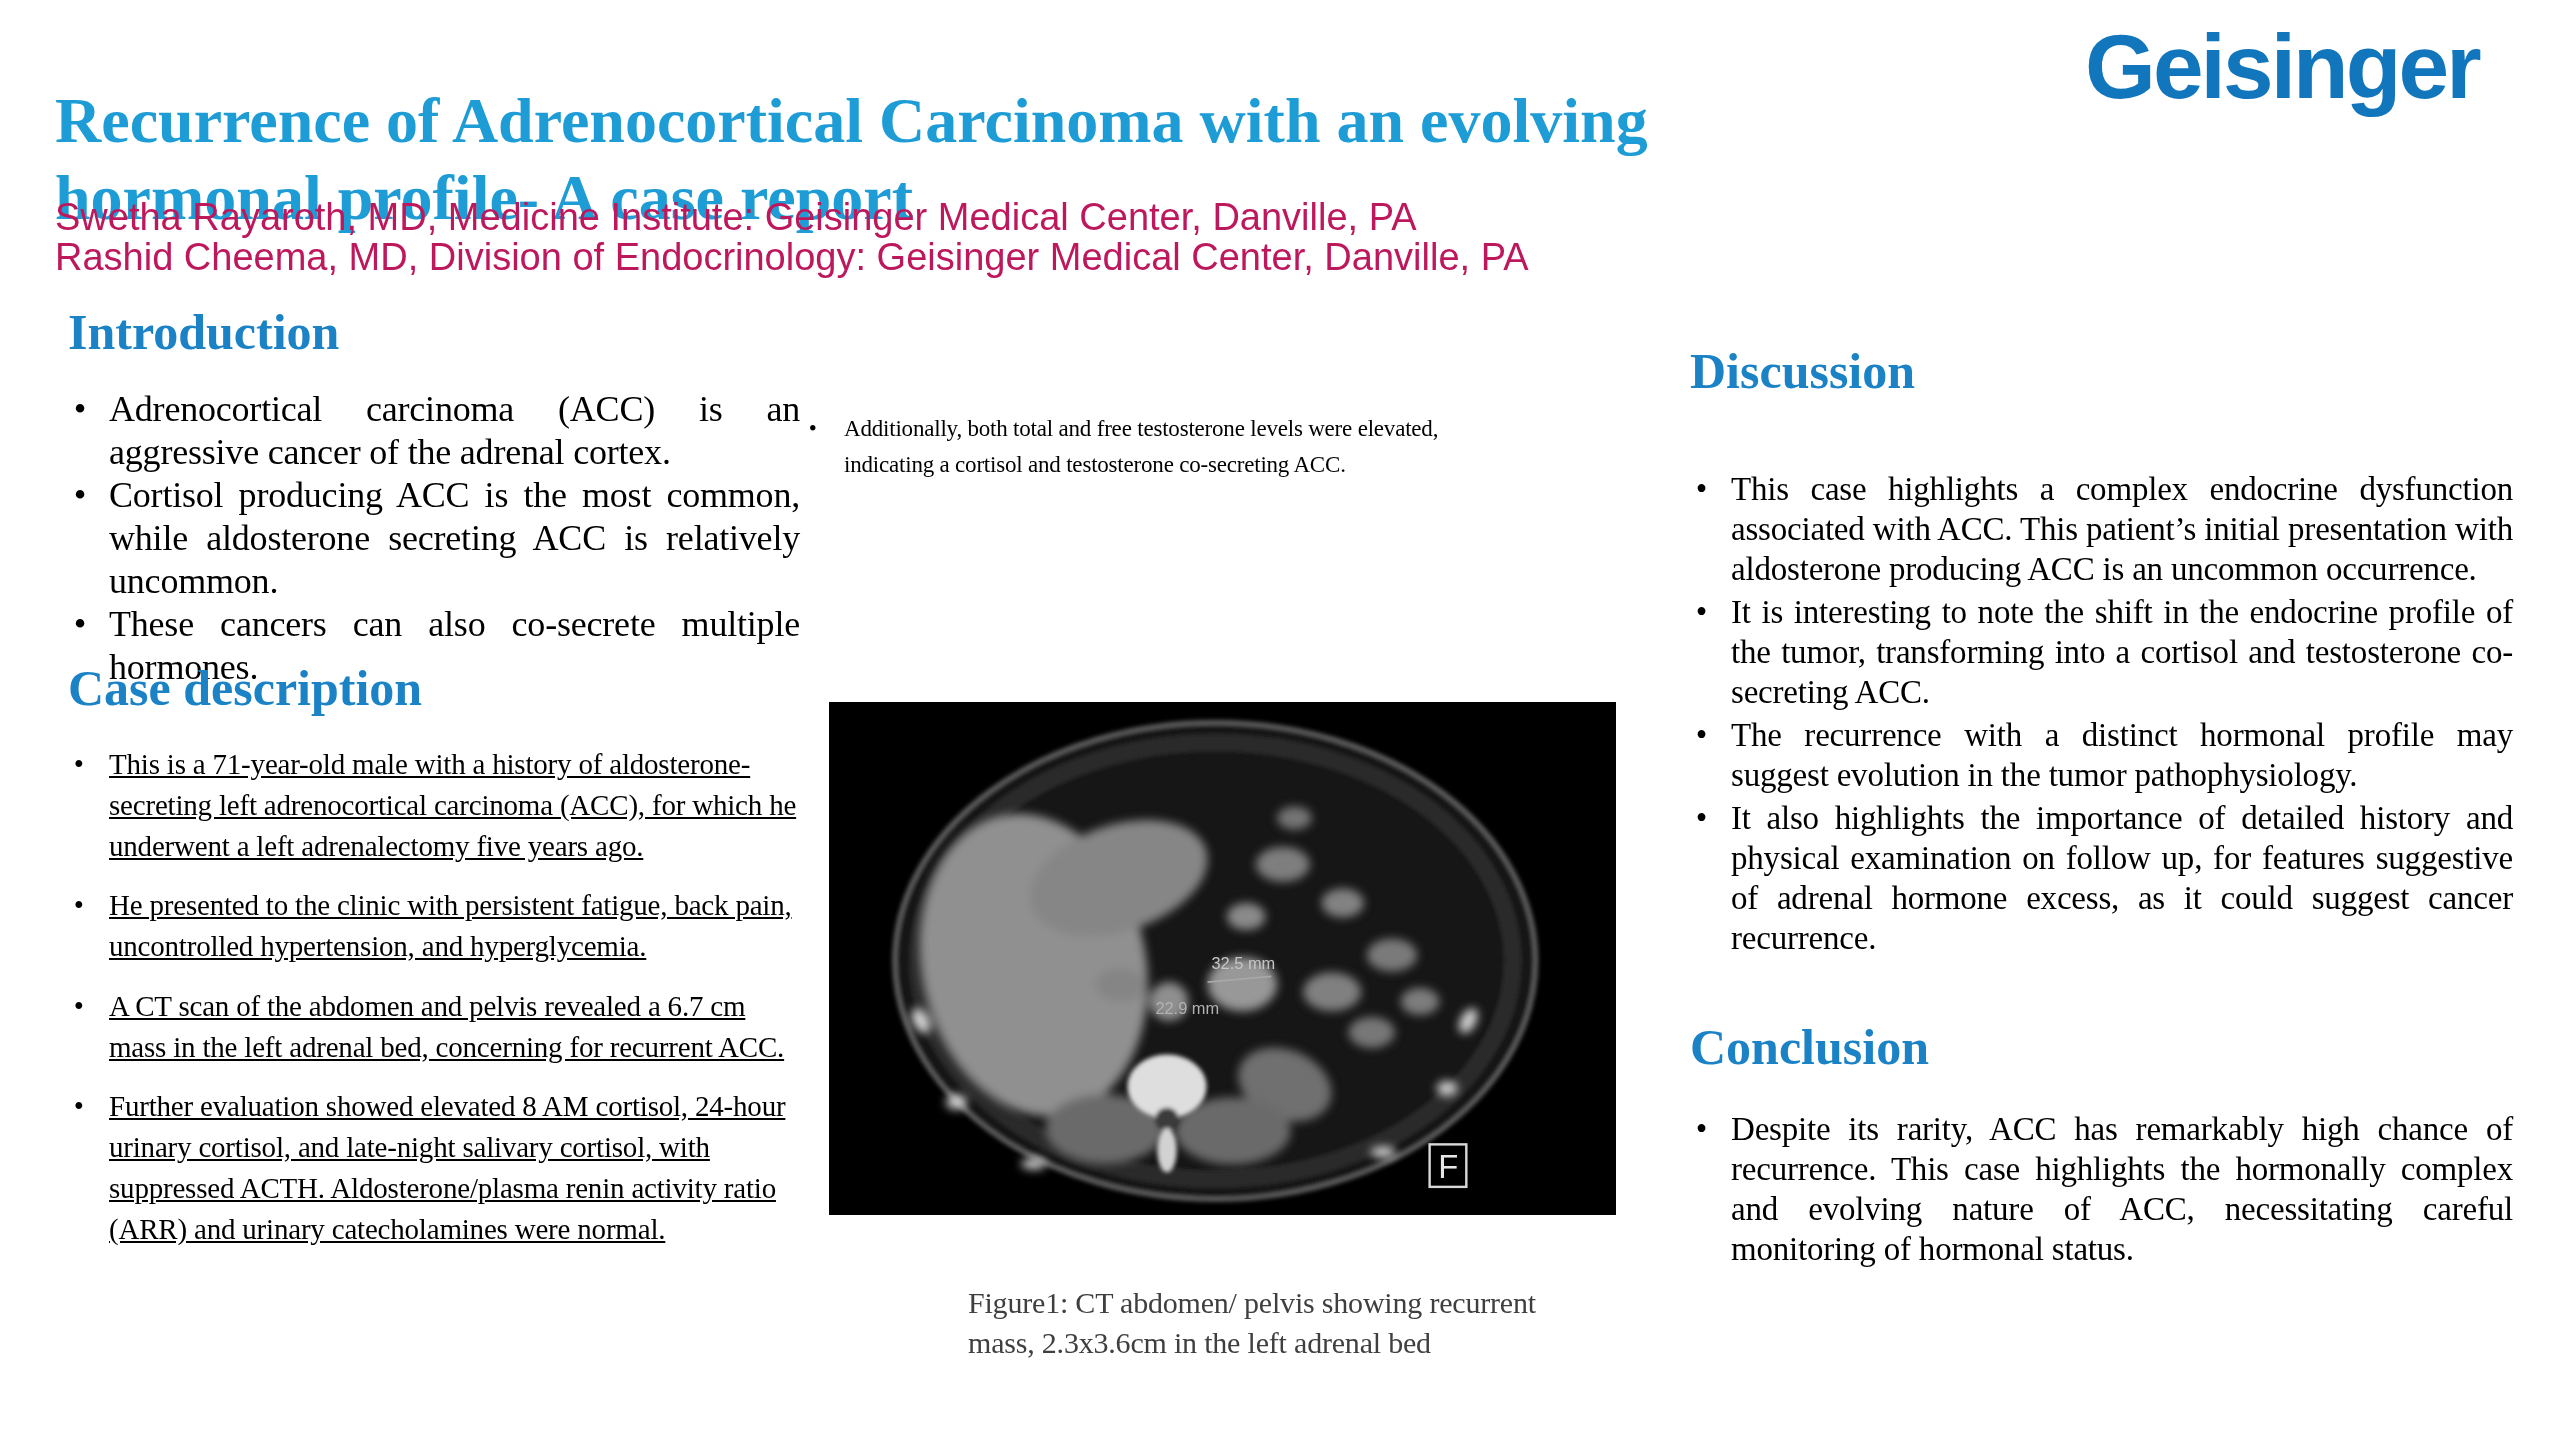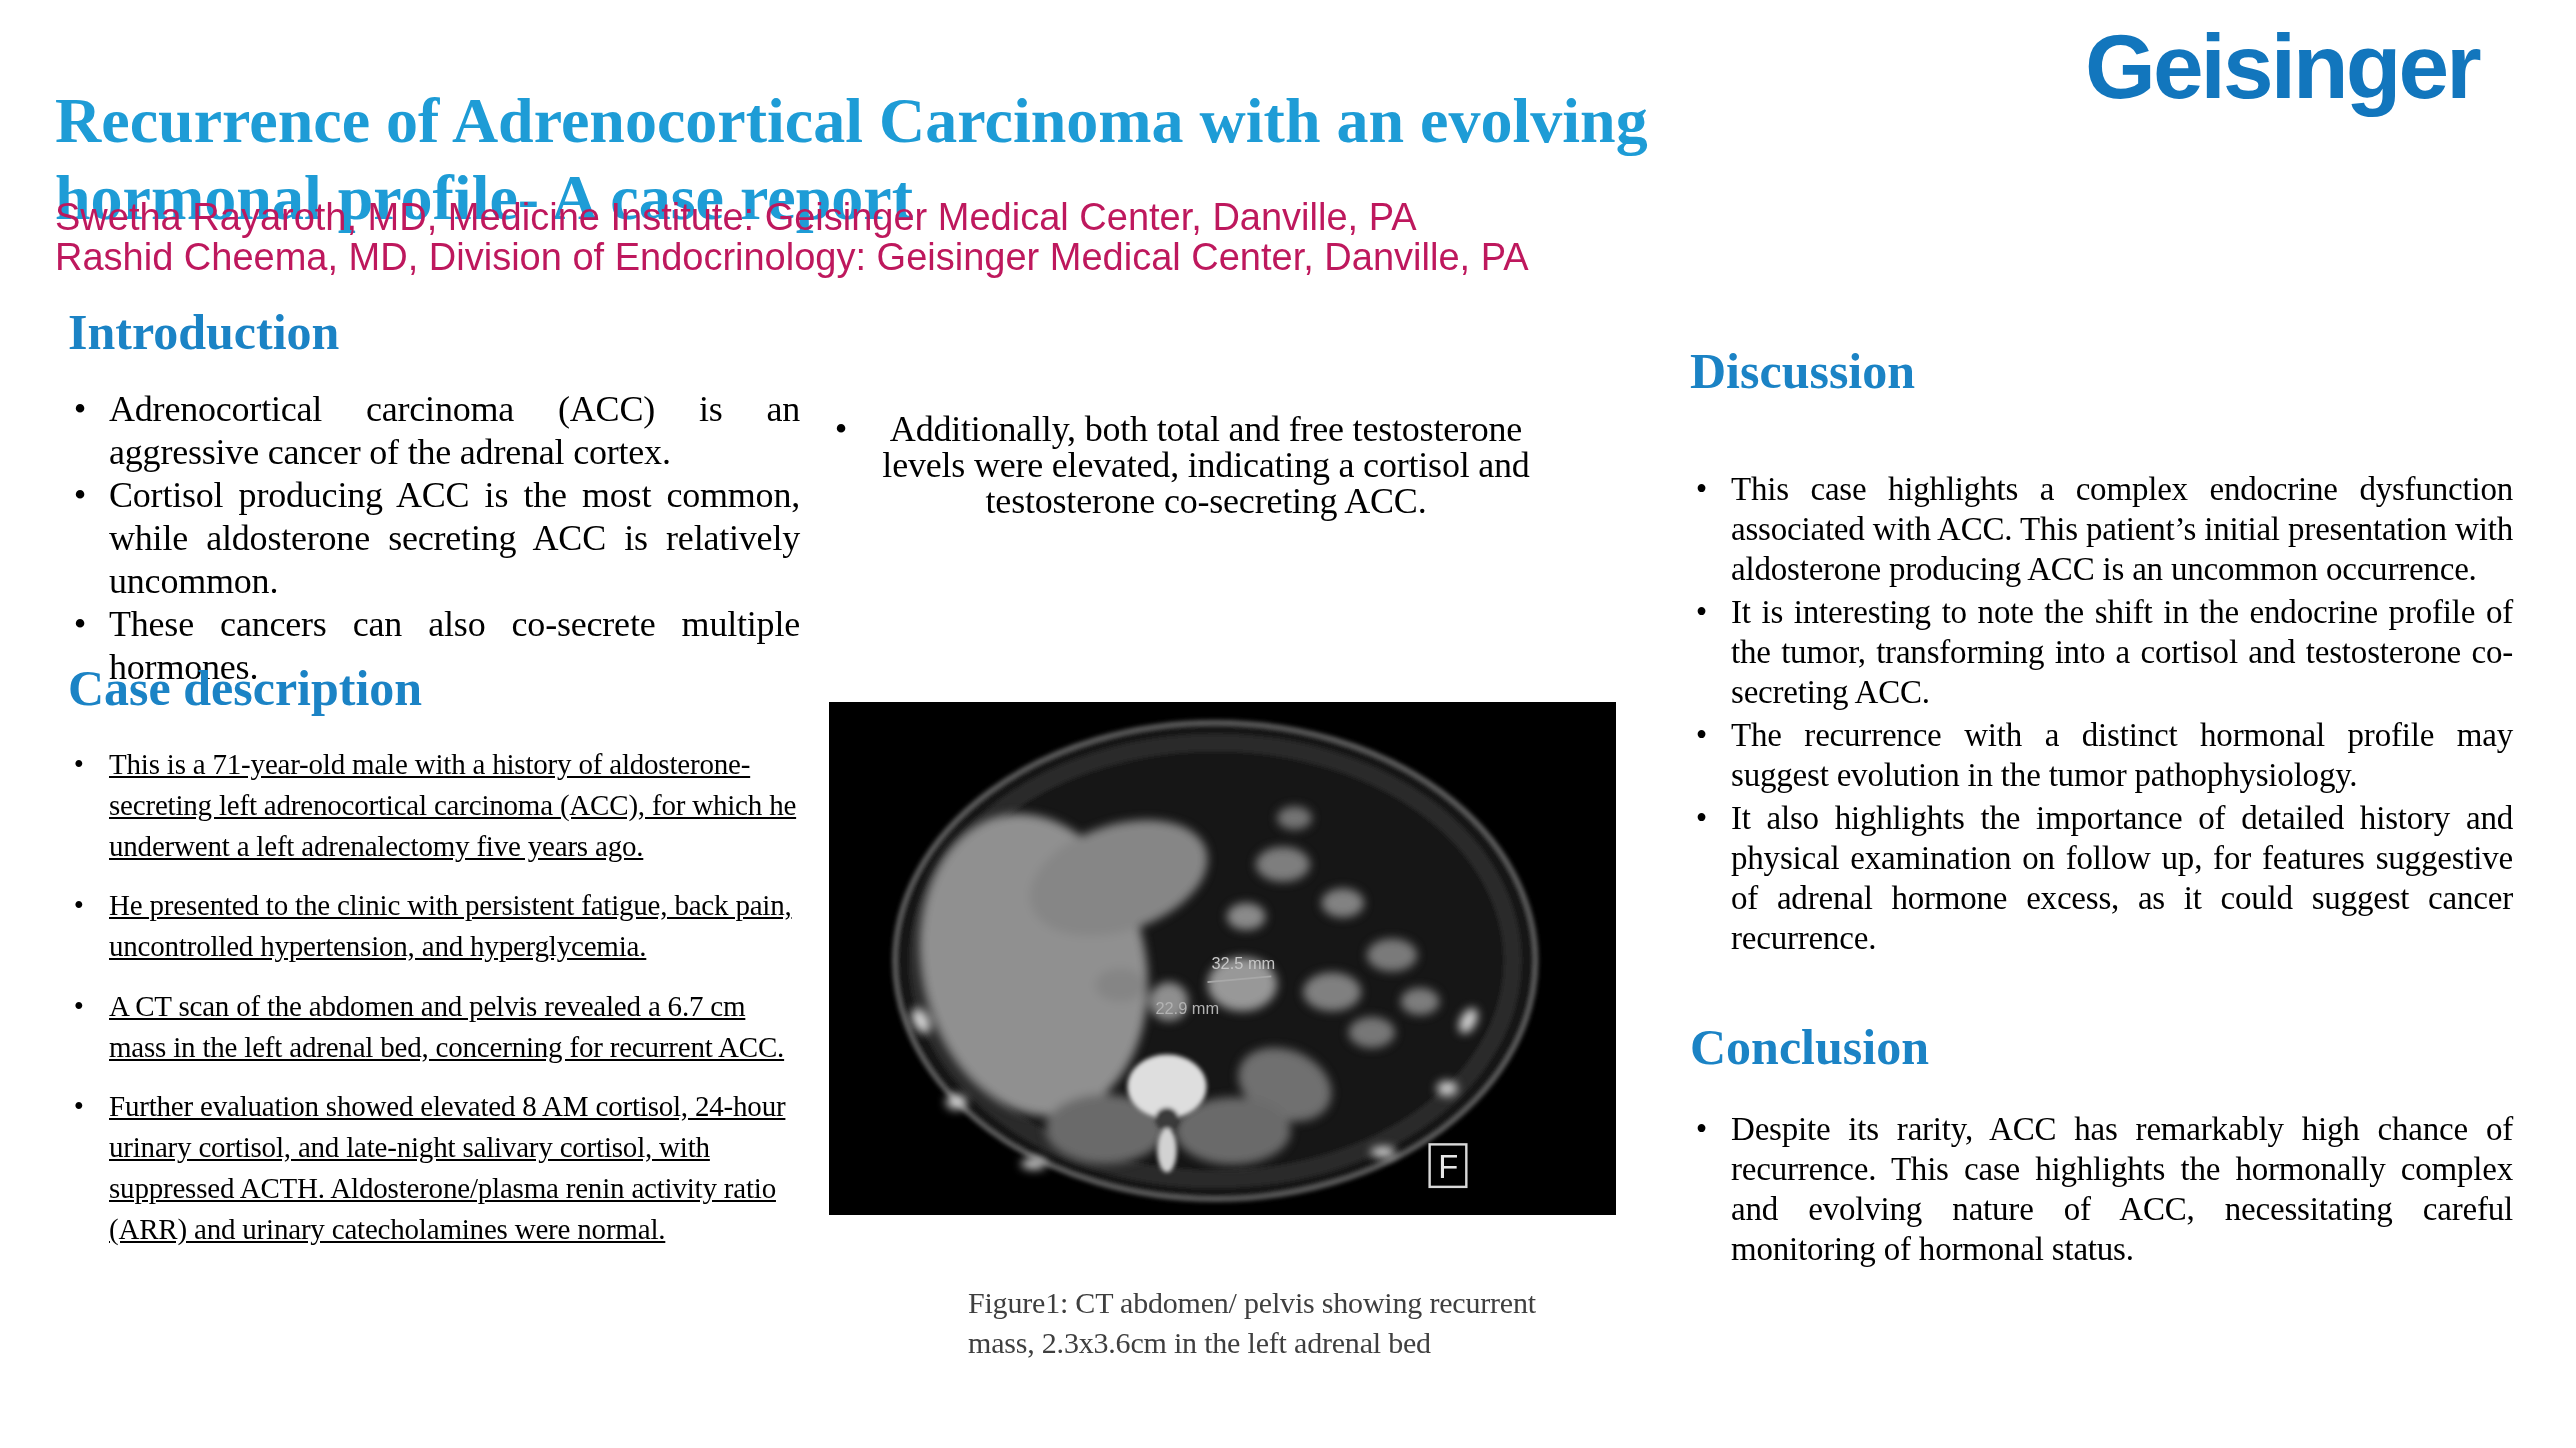--- a/index.html
+++ b/index.html
@@ -38,21 +38,21 @@
     position:relative;padding-left:41px;letter-spacing:-0.2px;
   }
   ul.blist li::before{
     content:"\2022";position:absolute;left:5.8px;top:0;
   }
   .justify li{text-align:justify;}
   .intro-list{left:68px;top:388px;width:732px;font-size:36px;line-height:43px;}
   .intro-list li{margin-bottom:0;}
   .case-list{left:68px;top:744px;width:732px;font-size:29px;line-height:41px;text-decoration:underline;}
   .case-list li{margin-bottom:18.4px;}
-  .mid-list{left:829px;top:411px;width:713px;font-size:36px;line-height:36px;text-align:center;}
+  .mid-list{left:803px;top:411px;width:713px;font-size:23px;line-height:36px;}
   .mid-list li{margin-bottom:25px;}
   .disc-list{left:1690px;top:469px;width:823px;font-size:33px;line-height:40px;}
   .disc-list li{margin-bottom:2.9px;}
   .conc-list{left:1690px;top:1109px;width:823px;font-size:33px;line-height:40px;}
   
   .ct-frame{left:829px;top:702px;width:787px;height:513px;background:#000;}
   .ct-frame svg{display:block;}
   .fig-caption{
     left:968px;top:1283px;width:623px;
     font-size:30px;line-height:40px;color:#3f3f3f;letter-spacing:-0.2px;

